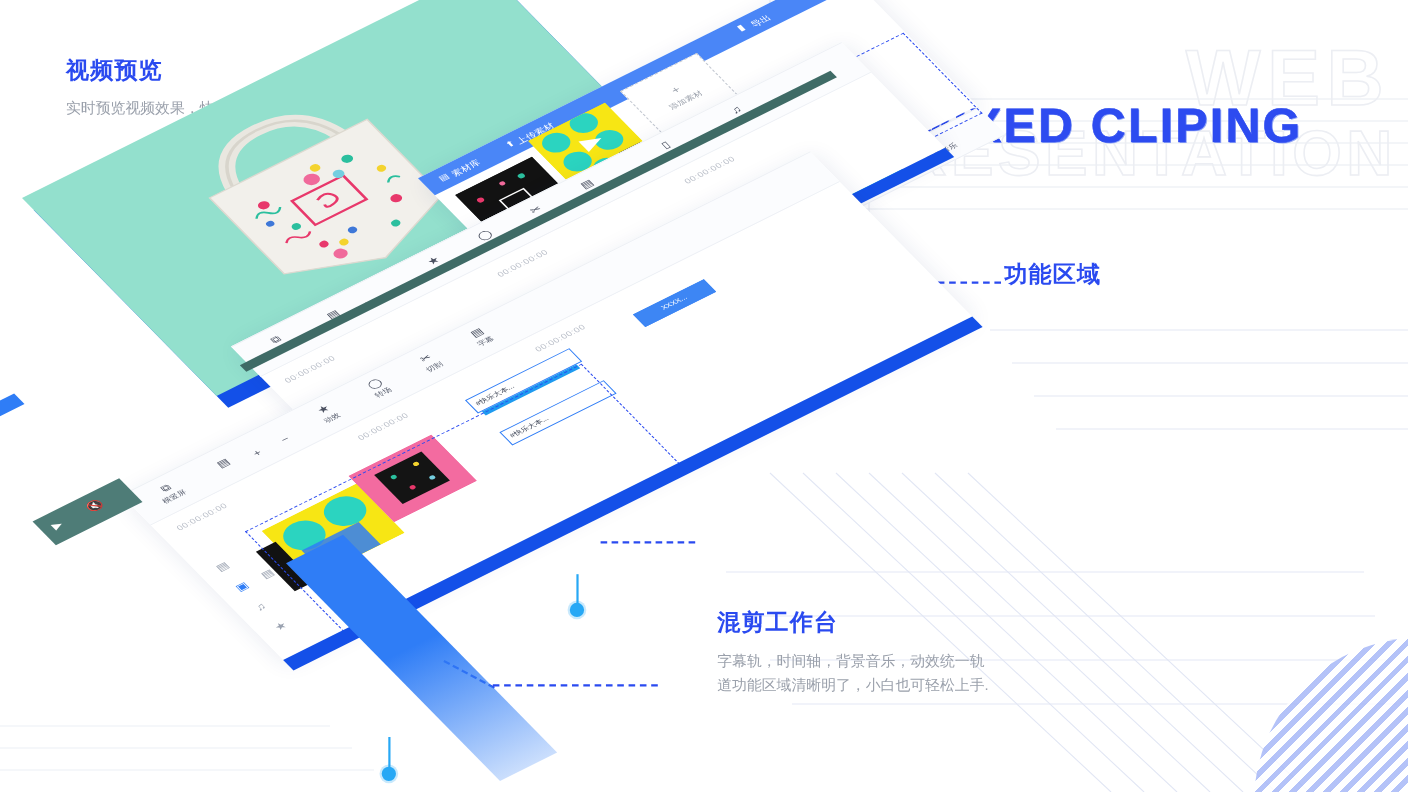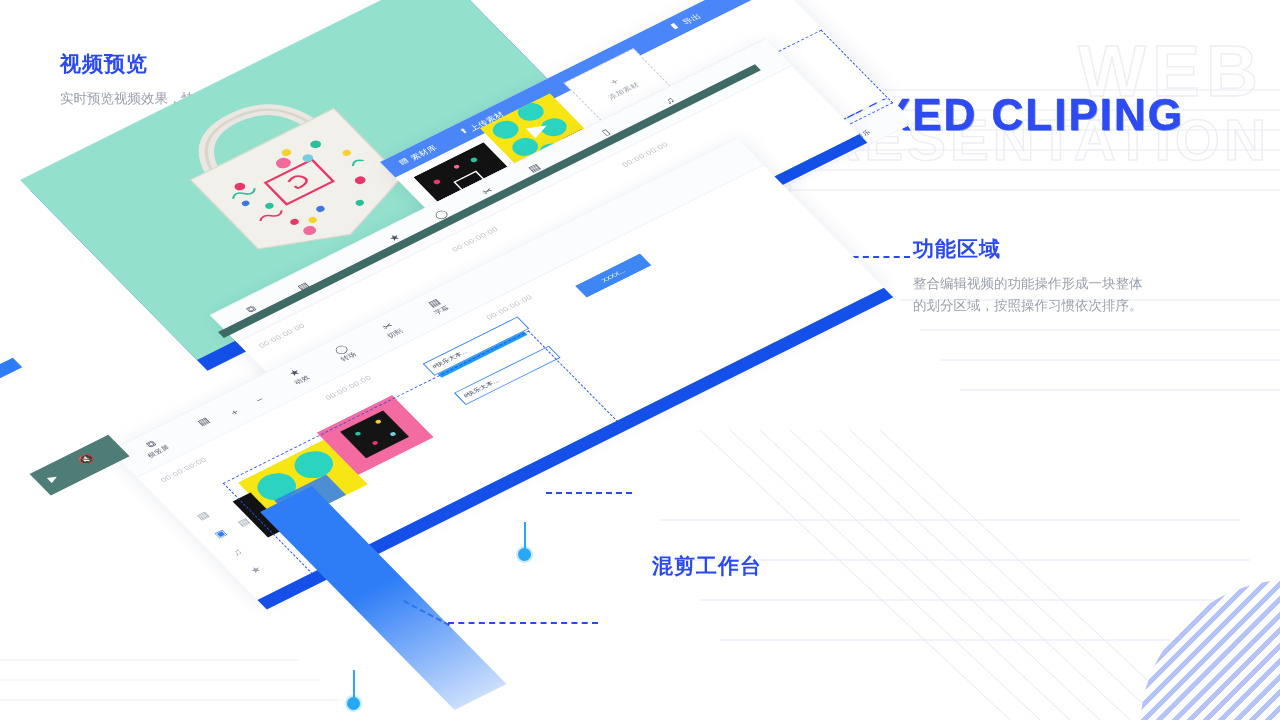--- a/index.html
+++ b/index.html
@@ -186,29 +186,29 @@
   </div>
 
   <div class="callout c-preview">
     <div class="ttl">视频预览</div>
     <div class="desc">实时预览视频效果，快速完成混剪任务.</div>
   </div>
   <div class="dash-v" style="left:161px;top:146px;height:80px;"></div>
 
   <div class="callout c-func">
     <div class="ttl">功能区域</div>
-    <div class="desc">整合编辑视频的功能操作形成一块整体
-的划分区域，按照操作习惯依次排序。</div>
   </div>
   <div class="dash-h" style="left:832px;top:256px;width:78px;"></div>
 
   <div class="dash-h" style="left:546px;top:492px;width:86px;"></div>
 
   <div class="callout c-work">
     <div class="ttl">混剪工作台</div>
+    <div class="desc">字幕轨，时间轴，背景音乐，动效统一轨
+道功能区域清晰明了，小白也可轻松上手.</div>
   </div>
   <div class="dash-h" style="left:448px;top:622px;width:150px;"></div>
   <div class="dash-h" style="left:404px;top:600px;width:52px;transform:rotate(28deg);transform-origin:0 0;"></div>
 
   <div class="stem" style="left:198px;top:448px;height:38px;"></div>
   <div class="dot" style="left:192px;top:479px;"></div>
 
   <div class="stem" style="left:671px;top:340px;height:32px;"></div>
   <div class="dot" style="left:665px;top:365px;"></div>
 

